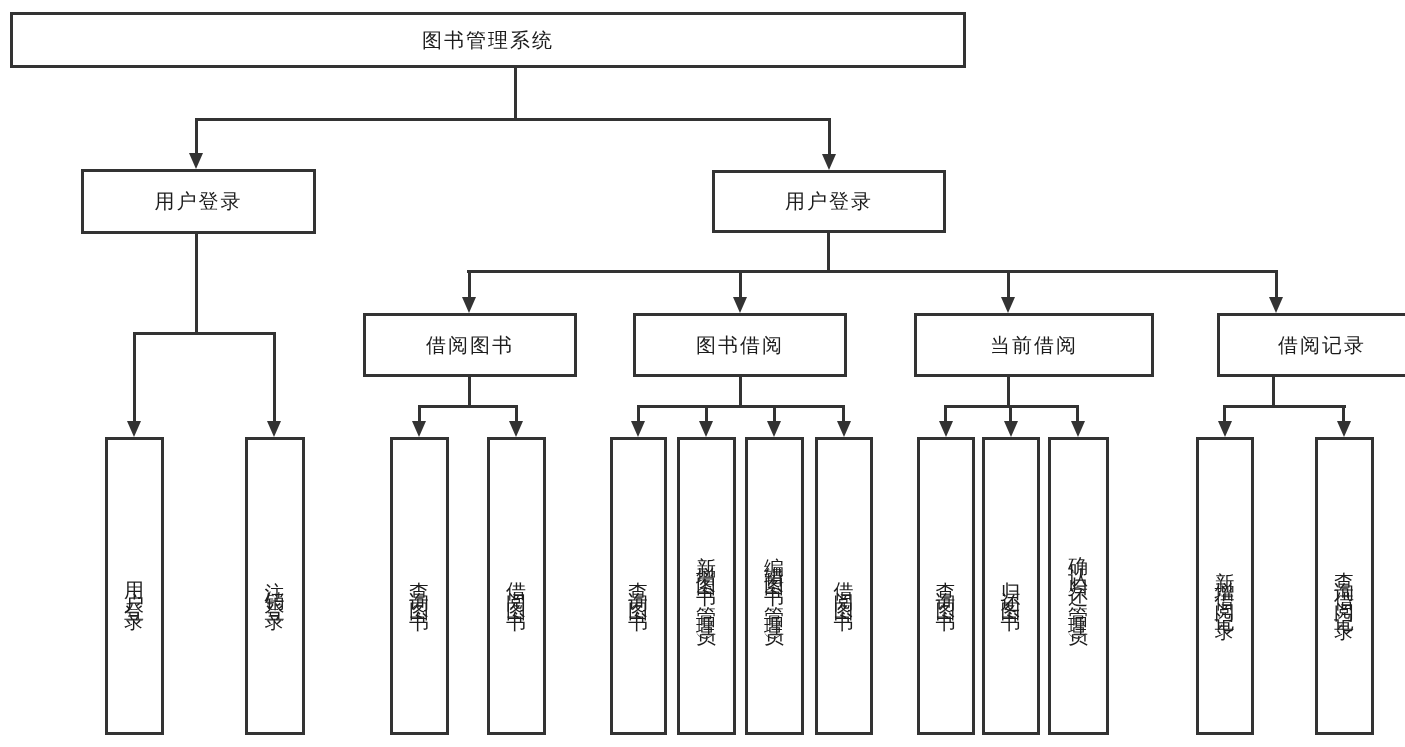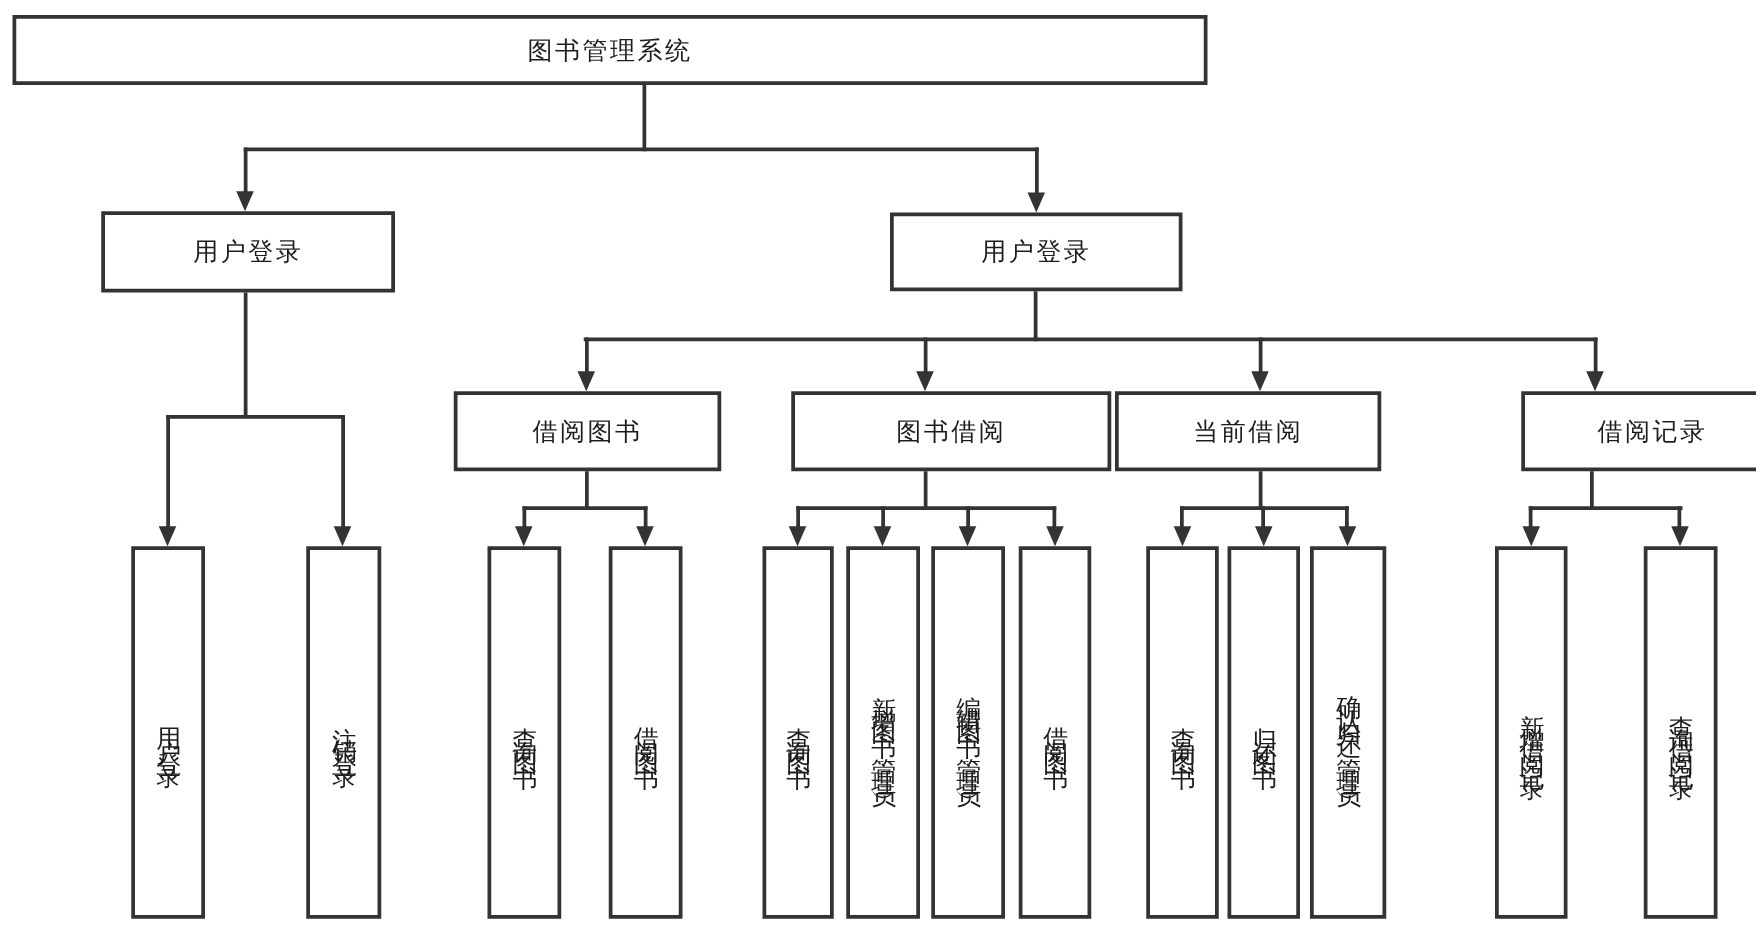--- a/index.html
+++ b/index.html
@@ -35,22 +35,22 @@
 <body>
 
 <div class="canvas">
 
   <div class="node h" style="left:10px;top:12px;width:956px;height:56px;">图书管理系统</div>
 
   <div class="node h" style="left:81px;top:169px;width:235px;height:65px;">用户登录</div>
   <div class="node h" style="left:712px;top:170px;width:234px;height:63px;">用户登录</div>
 
   <div class="node h" style="left:363px;top:313px;width:214px;height:64px;">借阅图书</div>
-  <div class="node h" style="left:633px;top:313px;width:256px;height:64px;">图书借阅</div>
-  <div class="node h" style="left:892px;top:313px;width:213px;height:64px;">当前借阅</div>
+  <div class="node h" style="left:633px;top:313px;width:214px;height:64px;">图书借阅</div>
+  <div class="node h" style="left:914px;top:313px;width:240px;height:64px;">当前借阅</div>
   <div class="node h" style="left:1217px;top:313px;width:210px;height:64px;">借阅记录</div>
 
   <div class="node v" style="left:105px;top:437px;width:59px;height:298px;">用户登录</div>
   <div class="node v" style="left:245px;top:437px;width:60px;height:298px;">注销登录</div>
 
   <div class="node v" style="left:390px;top:437px;width:59px;height:298px;">查询图书</div>
   <div class="node v" style="left:487px;top:437px;width:59px;height:298px;">借阅图书</div>
 
   <div class="node v" style="left:610px;top:437px;width:57px;height:298px;">查询图书</div>
   <div class="node v" style="left:677px;top:437px;width:59px;height:298px;">新增图书（管理员）</div>

